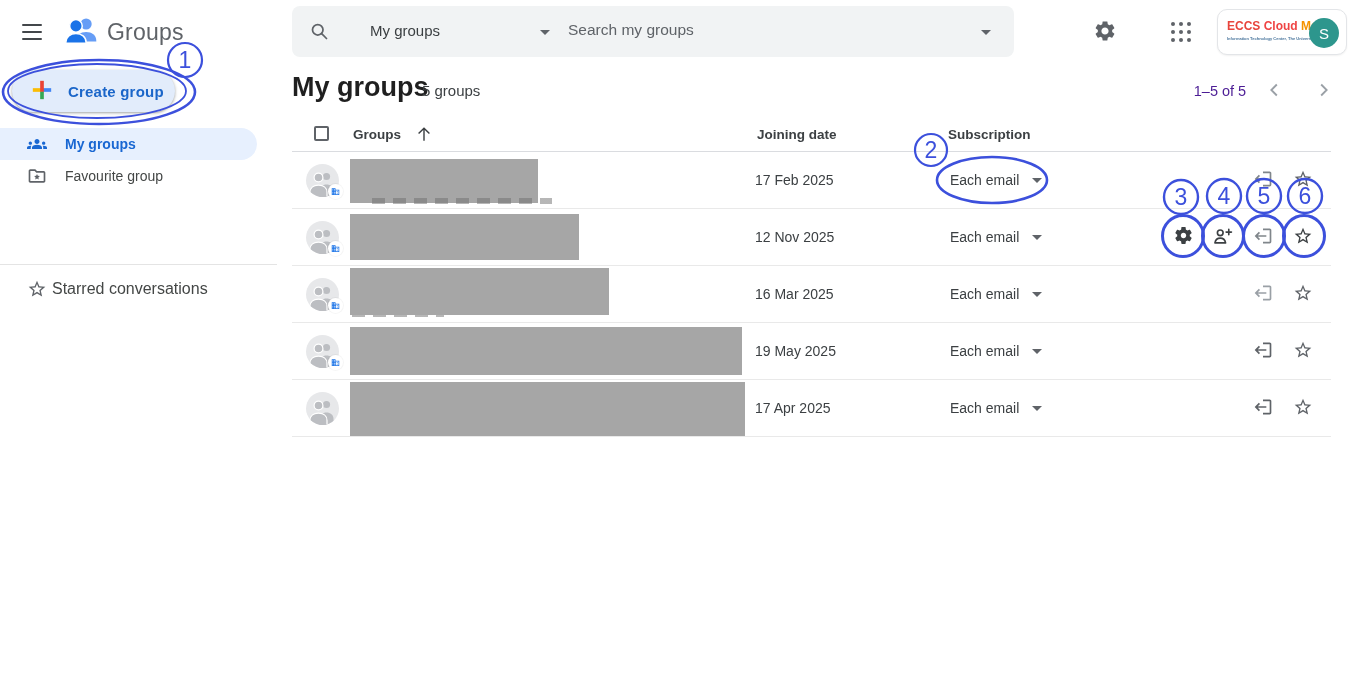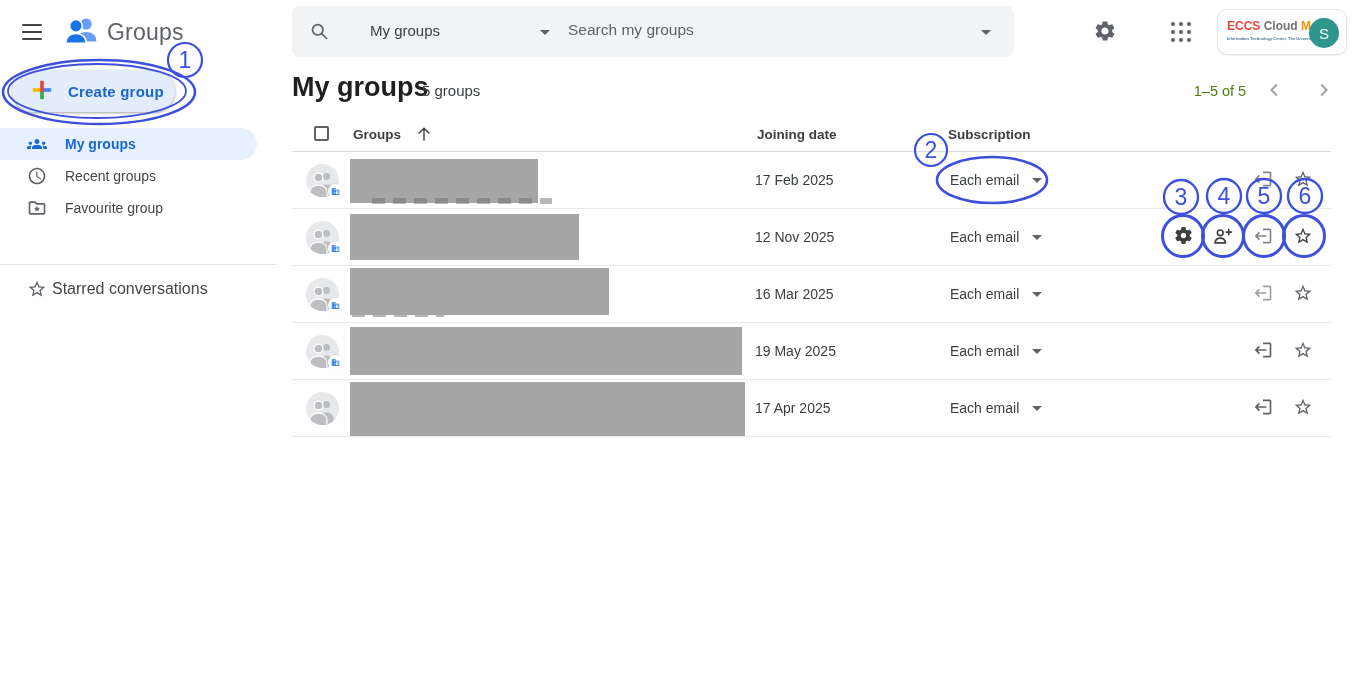--- a/index.html
+++ b/index.html
@@ -31,21 +31,21 @@
   .apps-btn { left:1165px; top:16px; }
   .apps-grid { display:grid; grid-template-columns:repeat(3,4px); grid-template-rows:repeat(3,4px);
     gap:4px; }
   .apps-grid i { width:4px; height:4px; border-radius:50%; background:#5f6368; }
 
   .account-card { position:absolute; left:1217px; top:9px; width:130px; height:46px;
     background:#fff; border:1px solid #e3e5e8; border-radius:10px;
     box-shadow:0 1px 2px rgba(0,0,0,.06); }
   .brand { position:absolute; left:9px; top:9px; width:82px; line-height:14px;
     font-size:12px; font-weight:bold; white-space:nowrap; }
-  .brand-eccs { color:#e8453c; } .brand-cloud { color:#737373; } .brand-mail { color:#f59300; }
+  .brand-eccs { color:#e8453c; } .brand-cloud { color:#ef4444; } .brand-mail { color:#f59300; }
   .brand-sub { position:absolute; left:9px; top:26px; width:84px; font-size:4px; font-weight:bold;
     color:#49759c; white-space:nowrap; overflow:hidden; }
   .avatar-s { position:absolute; right:7px; top:8px; width:30px; height:30px; border-radius:50%;
     background:#2d968d; color:#fff; font-size:15px; display:flex; align-items:center;
     justify-content:center; }
 
   
   .create-btn { position:absolute; left:12px; top:70px; width:163px; height:42px;
     border-radius:21px; background:#e2ecfb; display:flex; align-items:center; gap:15px;
     padding-left:19px; box-shadow:0 1px 2px rgba(60,64,67,.3), 0 1px 3px 1px rgba(60,64,67,.15); }
@@ -61,21 +61,21 @@
   .side-divider { position:absolute; left:0; top:264px; width:277px; height:1px; background:#e4e4e4; }
   .starred-item { position:absolute; left:0; top:273px; width:257px; height:32px;
     display:flex; align-items:center; cursor:pointer; }
   .starred-item .nicon { position:absolute; left:27px; width:20px; height:20px; }
   .starred-item .nlabel { position:absolute; left:52px; font-size:16px; color:#444746; white-space:nowrap; }
 
   
   .page-title { position:absolute; left:292px; top:72px; font-size:27px; color:#1f1f1f; }
   .group-count { position:absolute; left:422px; top:82px; font-size:15px; color:#3c4043; }
   .pagination { position:absolute; left:1185px; top:83px; width:70px; text-align:center;
-    font-size:14.5px; color:#4d7c0f; }
+    font-size:14.5px; color:#4c1d95; }
   .pg-prev { left:1263px; top:79px; } .pg-next { left:1311px; top:79px; }
   .pg-btn { position:absolute; width:24px; height:24px; display:flex; align-items:center;
     justify-content:center; }
 
   
   .thead { position:absolute; left:292px; top:118px; width:1039px; height:34px;
     border-bottom:1px solid #dadce0; }
   .checkbox { position:absolute; left:22px; top:8px; width:15px; height:15px;
     border:2px solid #5f6368; border-radius:2px; background:#fff; }
   .th-groups { position:absolute; left:61px; top:9px; font-size:13.5px; font-weight:bold; color:#3c4043; }
@@ -217,28 +217,20 @@
 </button>
 
 <nav class="nav">
   <div class="nav-item selected">
     <span class="nicon">
       <svg viewBox="0 0 24 24" width="20" height="20">
           <path fill="#1967d2" d="M12 12.75c1.63 0 3.07.39 4.24.9 1.08.48 1.76 1.56 1.76 2.73V18H6v-1.61c0-1.18.68-2.26 1.76-2.73 1.17-.52 2.61-.91 4.24-.91zM4 13c1.1 0 2-.9 2-2s-.9-2-2-2-2 .9-2 2 .9 2 2 2zm1.13 1.1c-.37-.06-.74-.1-1.13-.1-.99 0-1.93.21-2.78.58C.48 14.9 0 15.62 0 16.43V18h4.5v-1.61c0-.83.23-1.61.63-2.29zM20 13c1.1 0 2-.9 2-2s-.9-2-2-2-2 .9-2 2 .9 2 2 2zm4 3.43c0-.81-.48-1.53-1.22-1.85-.85-.37-1.79-.58-2.78-.58-.39 0-.76.04-1.13.1.4.68.63 1.46.63 2.29V18H24v-1.57zM12 6c1.66 0 3 1.34 3 3s-1.34 3-3 3-3-1.34-3-3 1.34-3 3-3z"></path>
         </svg>
     </span>
     <span class="nlabel">My groups</span>
-  </div>
-  <div class="nav-item">
-    <span class="nicon">
-      <svg viewBox="0 0 24 24" width="20" height="20">
-          <path fill="#5f6368" d="M12 2C6.48 2 2 6.48 2 12s4.48 10 10 10 10-4.48 10-10S17.52 2 12 2zm0 18c-4.42 0-8-3.58-8-8s3.58-8 8-8 8 3.58 8 8-3.58 8-8 8zm.5-13H11v6l5.25 3.15.75-1.23-4.5-2.67z"></path>
-        </svg>
-    </span>
-    <span class="nlabel">Recent groups</span>
   </div>
   <div class="nav-item">
     <span class="nicon">
       <svg viewBox="0 0 24 24" width="20" height="20">
           <path fill="#5f6368" d="M20 6h-8l-2-2H4c-1.1 0-2 .9-2 2v12c0 1.1.9 2 2 2h16c1.1 0 2-.9 2-2V8c0-1.1-.9-2-2-2zm0 12H4V6h5.17l2 2H20v10z"></path>
           <path fill="#5f6368" d="M12 9.6l1.02 2.2 2.4.28-1.78 1.65.48 2.37L12 14.9l-2.12 1.2.48-2.37-1.78-1.65 2.4-.28z"></path>
         </svg>
     </span>
     <span class="nlabel">Favourite group</span>
   </div>

